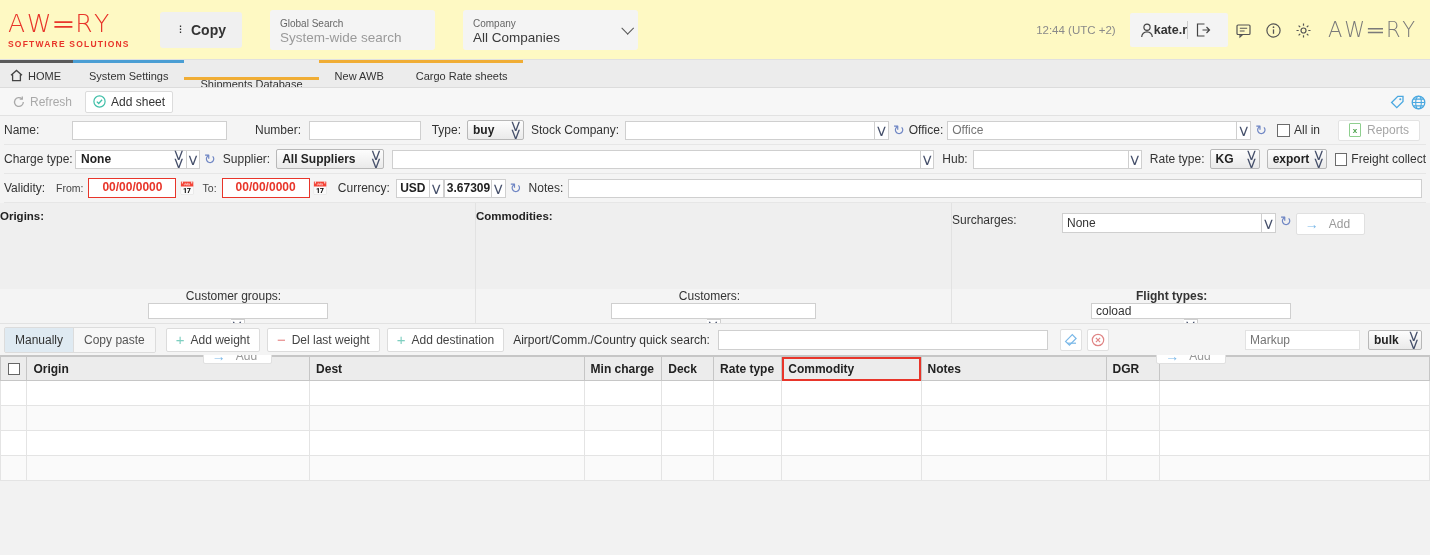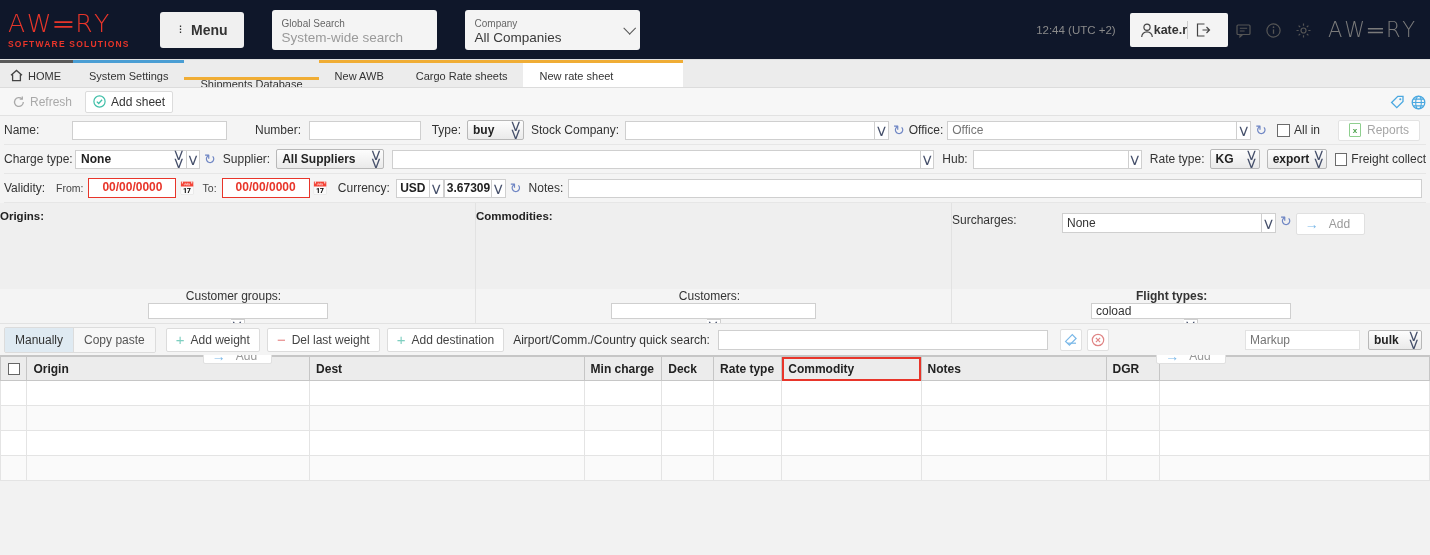--- a/index.html
+++ b/index.html
@@ -8,21 +8,21 @@
     width:1430px; height:555px;
     background:#f2f2f2;
     font-family:"Liberation Sans", sans-serif;
     font-size:12px;
     color:#333;
     overflow:hidden;
   }
 
   
   .header {
-    height:60px; background:#0f172a;
+    height:60px; background:#fef9c3;
     display:flex; align-items:center;
     border-bottom:1px solid #e0e0e0;
     position:relative;
   }
   .logo-wrap { margin-left:8px; width:130px; }
   .logo-main {
     color:#e8352a; font-size:25px; letter-spacing:3px;
     font-family:"DejaVu Sans", sans-serif; line-height:1;
     font-weight:300;
   }
@@ -255,21 +255,21 @@
 <body>
 
 <div class="header">
   <div class="logo-wrap">
     <div class="logo-main">AW═RY</div>
     <div class="logo-sub">SOFTWARE SOLUTIONS</div>
   </div>
 
   <button class="menu-btn">
     <span class="menu-dots">⋮<br></span>
-    <span>Menu</span>
+    <span>Copy</span>
   </button>
 
   <div class="float-field" id="global-search">
     <div class="float-label">Global Search</div>
     <div class="float-value">System-wide search</div>
   </div>
 
   <div class="float-field" id="company-select">
     <div class="float-label">Company</div>
     <div class="float-value dark">All Companies</div>
@@ -331,23 +331,20 @@
       <span>System Settings</span>
     </div>
   <div class="tab t-ship">
       <span>Shipments Database</span>
     </div>
   <div class="tab t-awb">
       <span>New AWB</span>
     </div>
   <div class="tab t-cargo">
       <span>Cargo Rate sheets</span>
-    </div>
-  <div class="tab t-new">
-      <span>New rate sheet</span>
     </div>
 </div>
 
 <div class="actionbar">
   <div class="act-btn disabled">
     <span>
       <svg width="12" height="12" viewBox="0 0 12 12">
           <path d="M10.3 6a4.4 4.4 0 1 1-1.3-3.1" fill="none" stroke="#a9a9a9" stroke-width="1.3"></path>
           <path d="M9.3 0.6v2.6H6.7" fill="none" stroke="#a9a9a9" stroke-width="1.3"></path>
         </svg>

